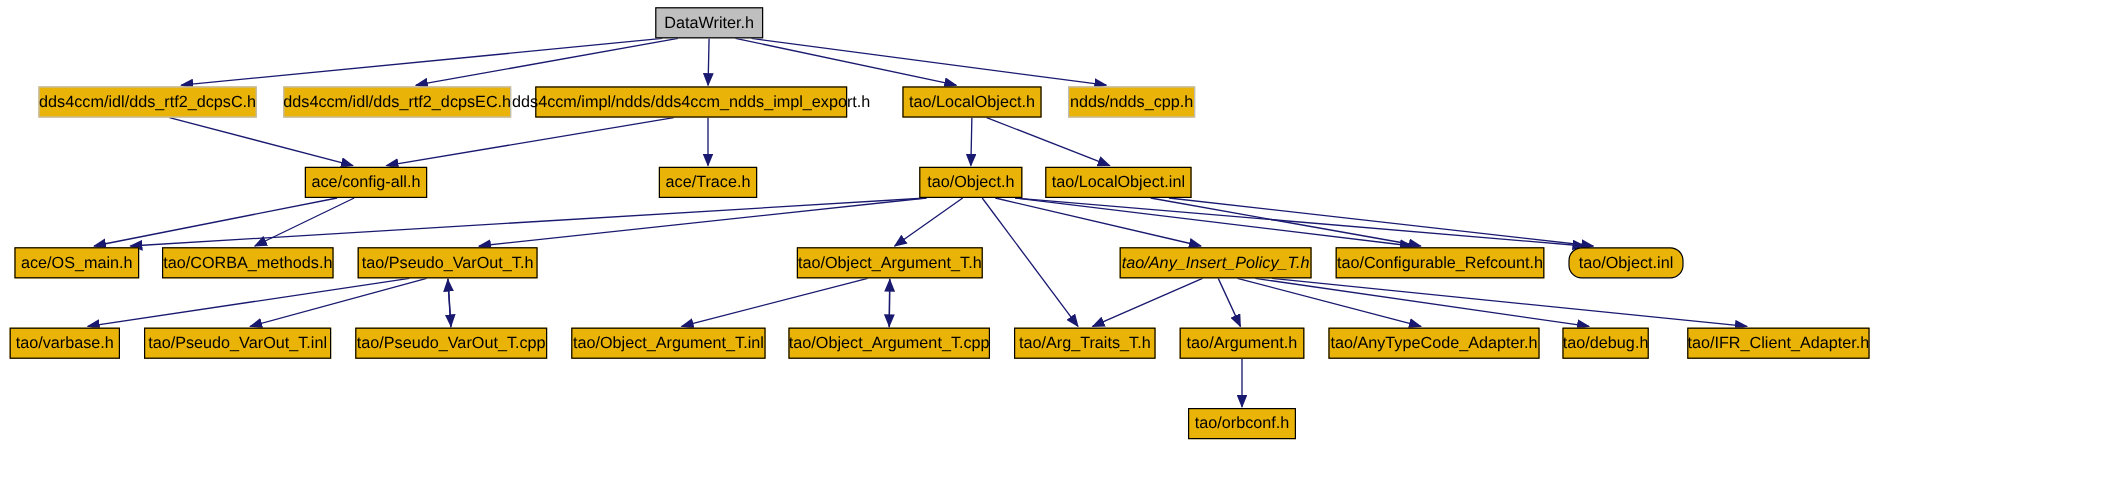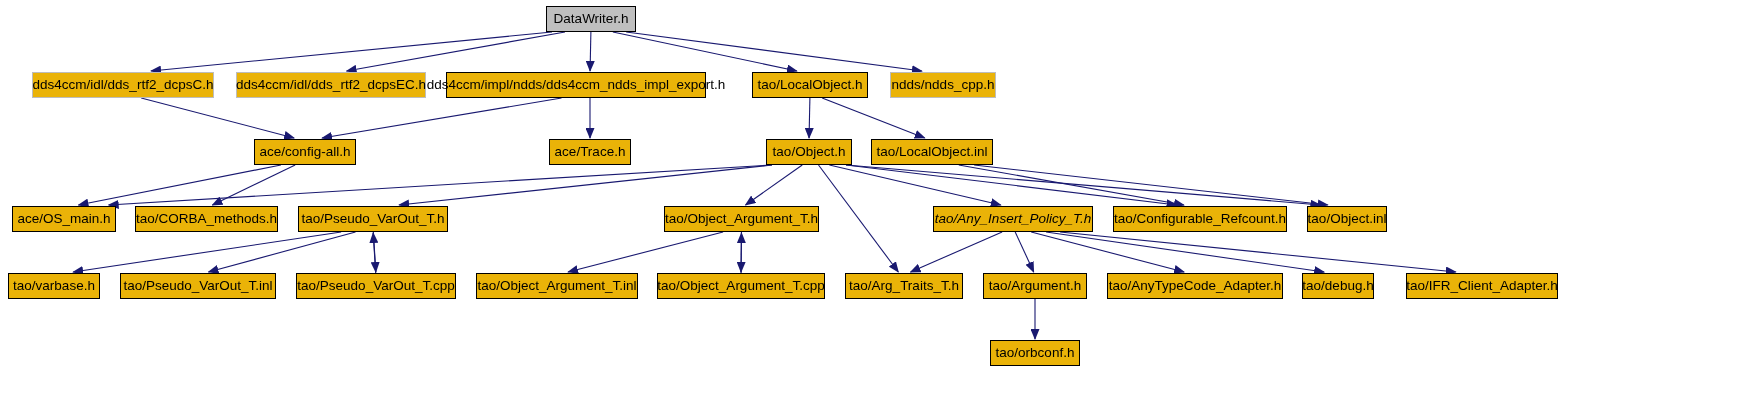--- a/index.html
+++ b/index.html
@@ -141,21 +141,21 @@
       </div>
       <div class="node solid" style="left: 664px; top: 206px; width: 155px;">
         <span>tao/Object_Argument_T.h</span>
       </div>
       <div class="node solid" style="left: 933px; top: 206px; width: 160px; font-style: italic;">
         <span>tao/Any_Insert_Policy_T.h</span>
       </div>
       <div class="node solid" style="left: 1113px; top: 206px; width: 174px;">
         <span>tao/Configurable_Refcount.h</span>
       </div>
-      <div class="node solid" style="left: 1307px; top: 206px; width: 80px;">
+      <div class="node solid" style="left: 1307px; top: 206px; width: 96px; border-radius: 11px;">
         <span>tao/Object.inl</span>
       </div>
       <div class="node solid" style="left: 8px; top: 273px; width: 92px;">
         <span>tao/varbase.h</span>
       </div>
       <div class="node solid" style="left: 120px; top: 273px; width: 156px;">
         <span>tao/Pseudo_VarOut_T.inl</span>
       </div>
       <div class="node solid" style="left: 296px; top: 273px; width: 160px;">
         <span>tao/Pseudo_VarOut_T.cpp</span>

